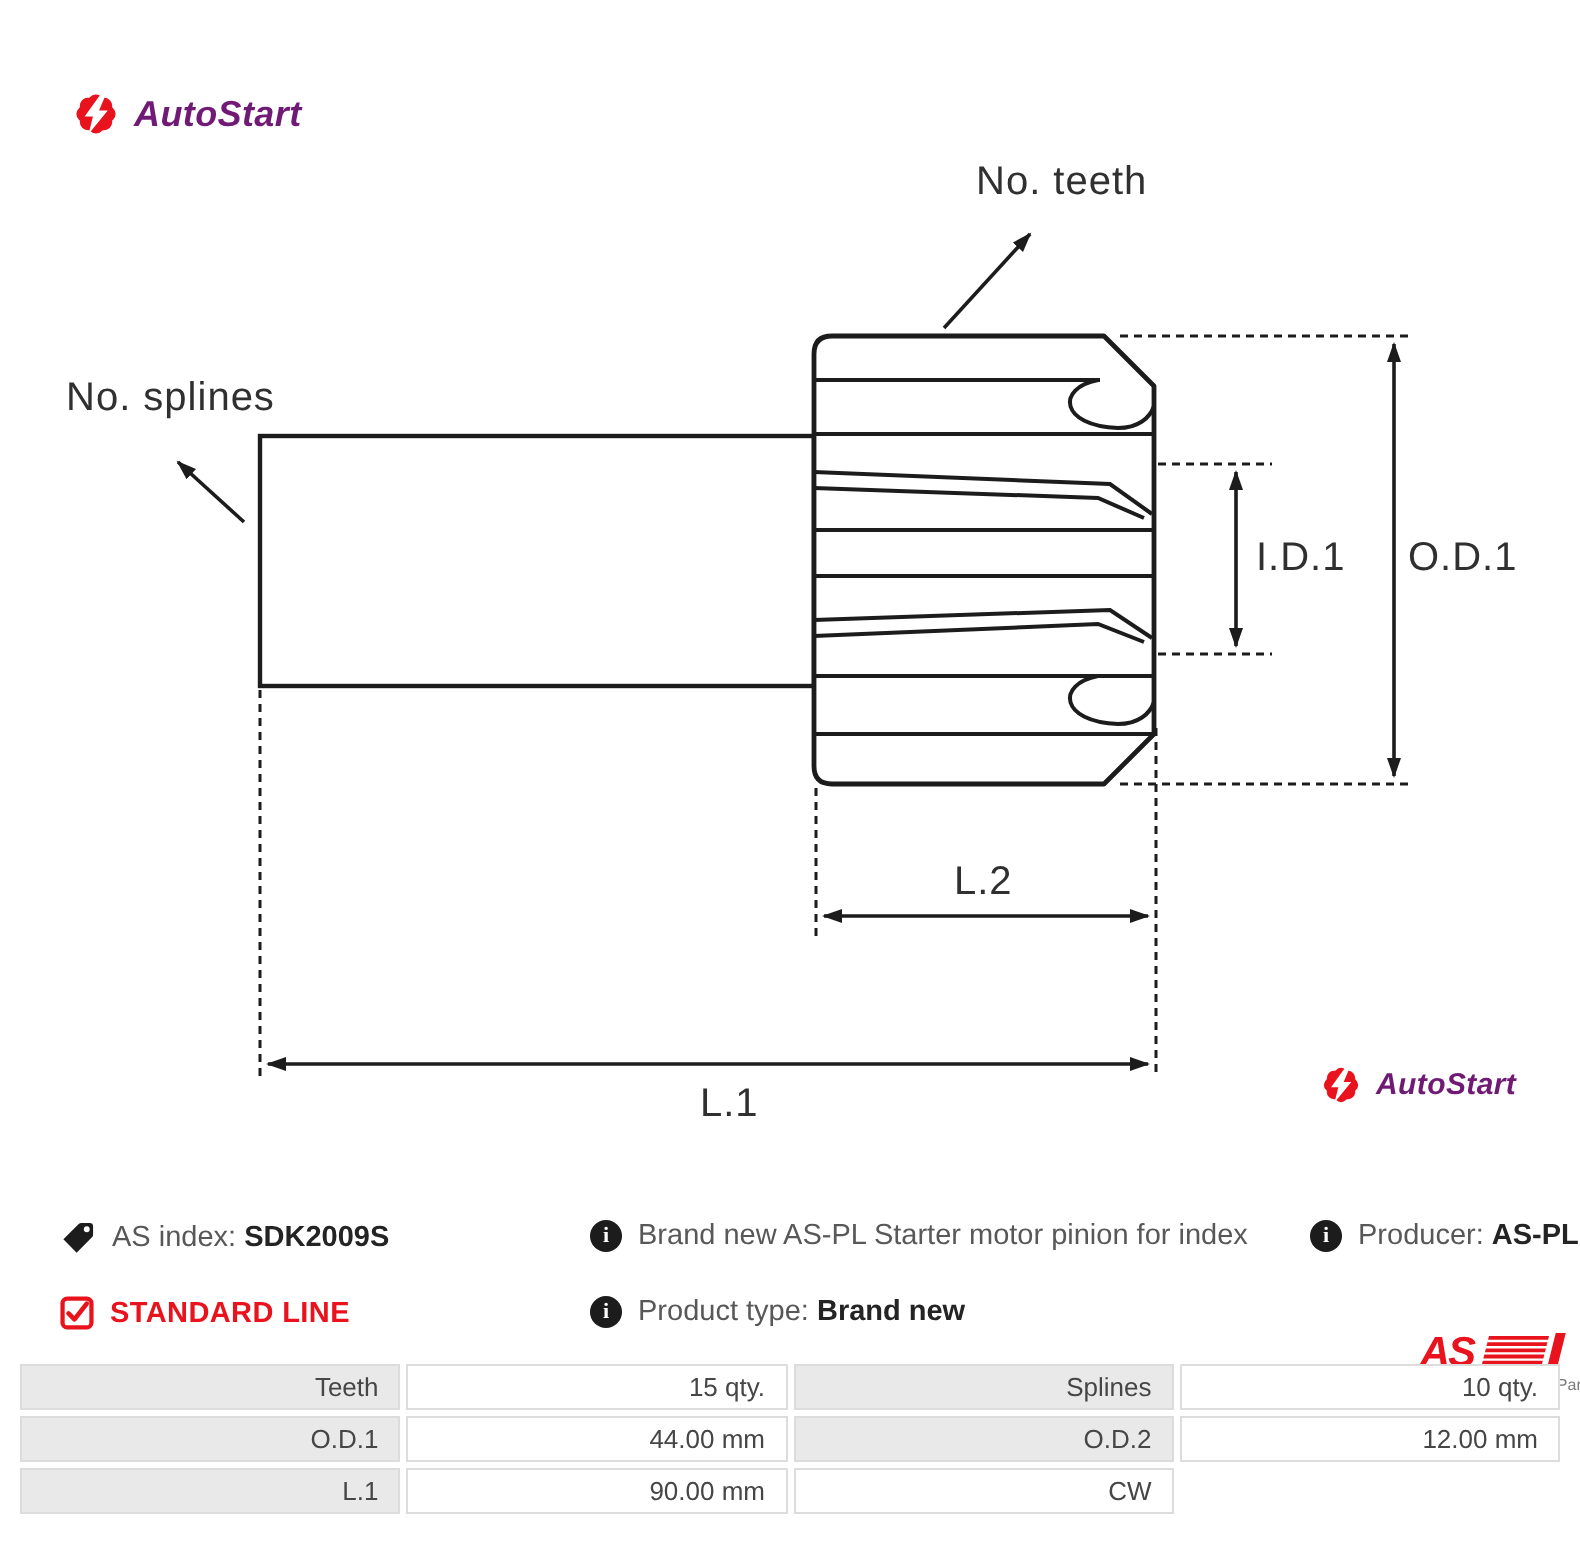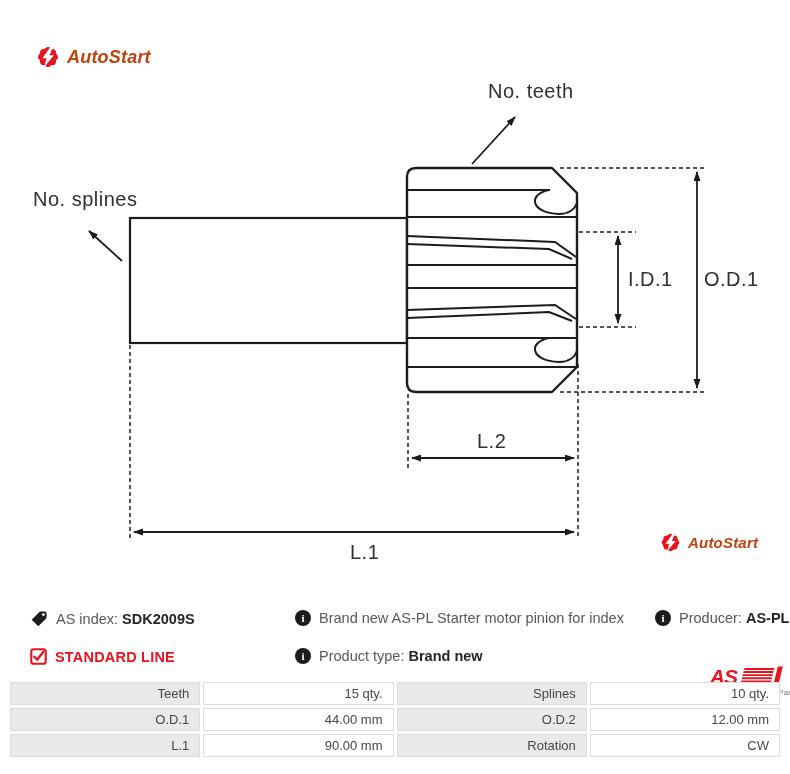--- a/index.html
+++ b/index.html
@@ -10,21 +10,21 @@
     width: 790px;
     height: 774px;
     background: #ffffff;
     overflow: hidden;
   }
 
   
   .autostart-logo { position: absolute; display: flex; align-items: center; gap: 7px; }
   .autostart-text {
     font-size: 18px; font-weight: bold; font-style: italic;
-    color: #c2410c; letter-spacing: 0.2px;
+    color: #701a75; letter-spacing: 0.2px;
   }
 
   
   #diagram-wrap { position: absolute; left: 0; top: 0; width: 790px; height: 600px; }
   #diagram-wrap svg.drawing { position: absolute; left: 0; top: 0; }
   .dim-label {
     position: absolute; font-size: 20px; color: #303030;
     letter-spacing: 0.5px; white-space: nowrap;
   }
 
@@ -202,17 +202,16 @@
     <div class="spec-cell label">Teeth</div>
     <div class="spec-cell">15 qty.</div>
     <div class="spec-cell label">Splines</div>
     <div class="spec-cell">10 qty.</div>
     <div class="spec-cell label">O.D.1</div>
     <div class="spec-cell">44.00 mm</div>
     <div class="spec-cell label">O.D.2</div>
     <div class="spec-cell">12.00 mm</div>
     <div class="spec-cell label">L.1</div>
     <div class="spec-cell">90.00 mm</div>
-    <div class="spec-cell label">Rotation</div>
     <div class="spec-cell">CW</div>
   </div>
 
 </div>
 
 </body></html>

